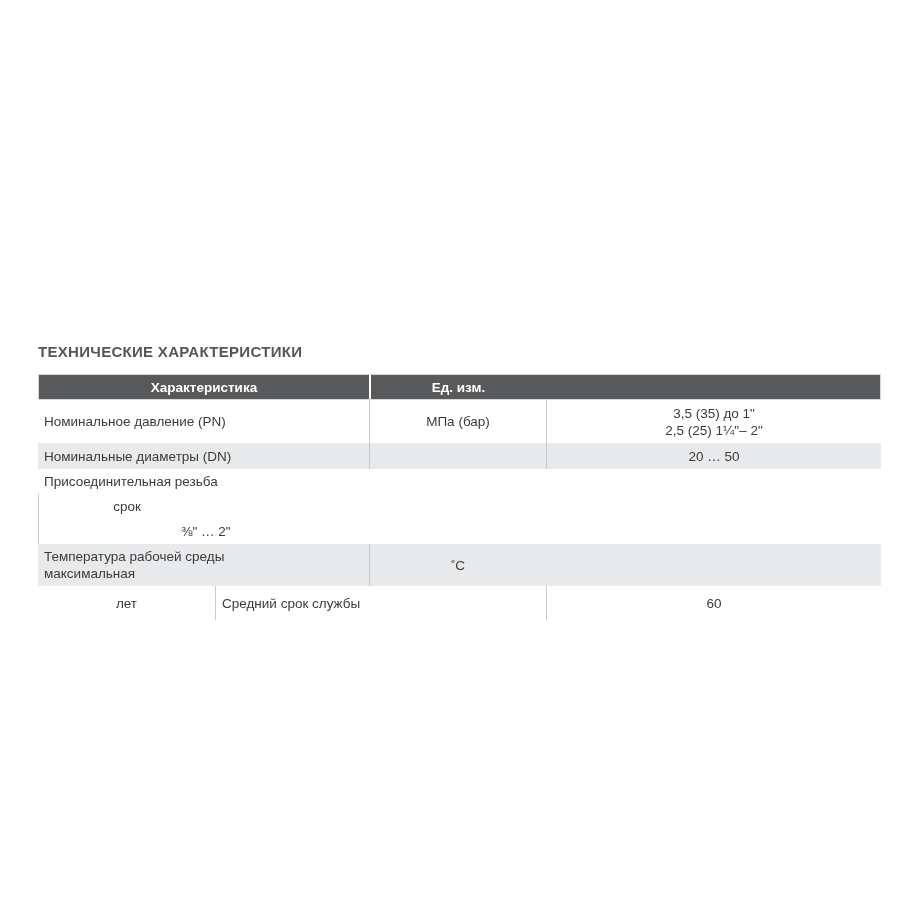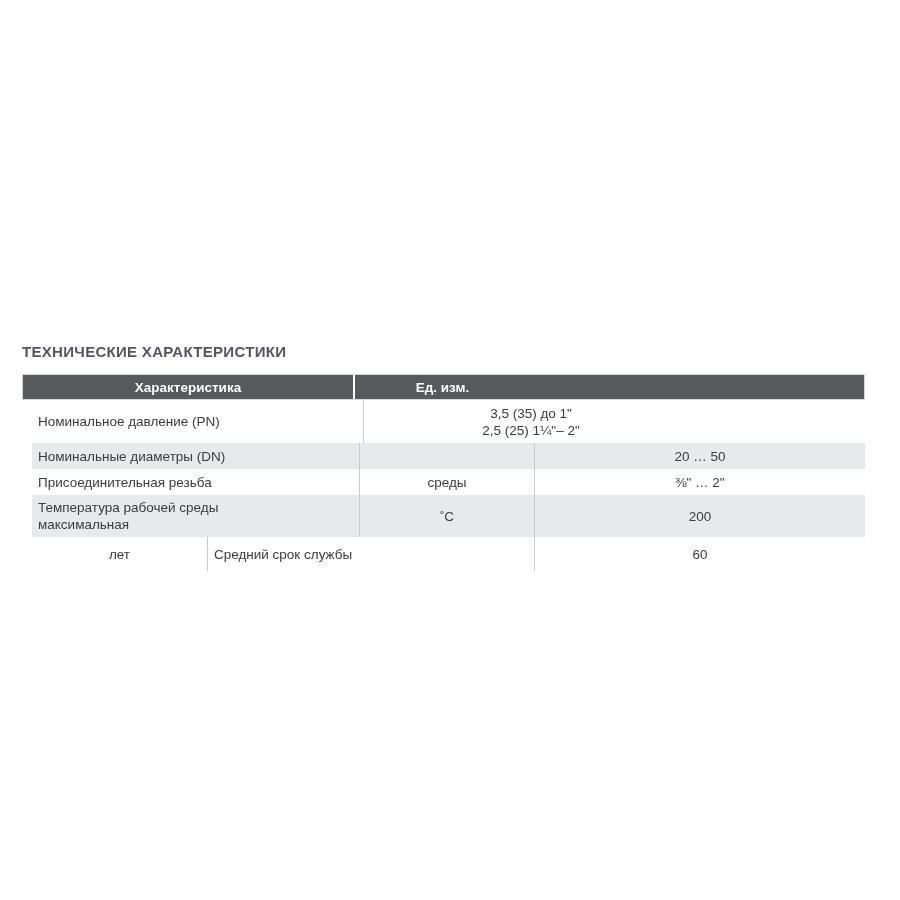--- a/index.html
+++ b/index.html
@@ -7,21 +7,21 @@
   .page {
     position: relative;
     width: 900px;
     height: 900px;
     background: #ffffff;
     font-family: "Liberation Sans", sans-serif;
     overflow: hidden;
   }
   .content {
     position: absolute;
-    left: 22px;
+    left: 38px;
     top: 344px;
     width: 843px;
   }
   .section-title {
     font-size: 15px;
     font-weight: bold;
     color: #54565b;
     letter-spacing: 0.3px;
     line-height: 16px;
     margin-bottom: 14px;
@@ -45,21 +45,20 @@
   .thead .th + .th { border-left: 2px solid #ffffff; }
   .col-name  { width: 331px; }
   .col-unit  { width: 177px; }
   .col-value { width: 335px; }
   .thead .col-name { width: 330px; }
   .thead .col-unit { width: 177px; }
   .thead .col-value { width: 334px; }
   .tr {
     display: flex;
     background: #ffffff;
-    margin-left: 10px;
   }
   .tr.shaded { background: #e8e9ea; }
   .td {
     display: flex;
     align-items: center;
     justify-content: center;
     font-size: 13.5px;
     color: #3b3b3c;
     line-height: 17px;
     text-align: center;
@@ -67,59 +66,59 @@
     white-space: pre-line;
   }
   .td.col-name {
     justify-content: flex-start;
     text-align: left;
     padding-left: 6px;
   }
   .tr .td + .td { border-left: 1px solid #c9cacb; }
   .tr:nth-child(1) { min-height: 43px; }
   .tr:nth-child(2) { min-height: 26px; }
-  .tr:nth-child(3) { min-height: 26px; }
+  .tr:nth-child(3) { min-height: 26px; flex-direction: column; }
   .tr:nth-child(4) { min-height: 42px; }
   .tr:nth-child(5) { min-height: 34px; }
 </style>
 </head>
 <body>
 
 <div class="page">
   <div class="content">
     <div class="section-title">ТЕХНИЧЕСКИЕ ХАРАКТЕРИСТИКИ</div>
 
     <div class="spec-table">
 
       <div class="thead">
         <div class="th col-name">Характеристика</div>
         <div class="th col-unit">Ед. изм.</div>
       </div>
 
       <div class="tbody">
         <div class="tr">
           <div class="td col-name">Номинальное давление (PN)</div>
+          <div class="td col-unit">МПа (бар)</div>
           <div class="td col-value">3,5 (35) до 1"
 2,5 (25) 1¼"– 2"</div>
         </div>
         <div class="tr shaded">
           <div class="td col-name">Номинальные диаметры (DN)</div>
           <div class="td col-unit"></div>
           <div class="td col-value">20 … 50</div>
         </div>
         <div class="tr">
           <div class="td col-name">Присоединительная резьба</div>
-          <div class="td col-unit">среды</div>
+          <div class="td col-unit">срок</div>
           <div class="td col-value">⅜" … 2"</div>
         </div>
         <div class="tr shaded">
           <div class="td col-name">Температура рабочей среды
 максимальная</div>
           <div class="td col-unit">˚С</div>
-          <div class="td col-value">200</div>
         </div>
         <div class="tr">
           <div class="td col-unit">лет</div>
           <div class="td col-name">Средний срок службы</div>
           <div class="td col-value">60</div>
         </div>
       </div>
 
     </div>
   </div>

